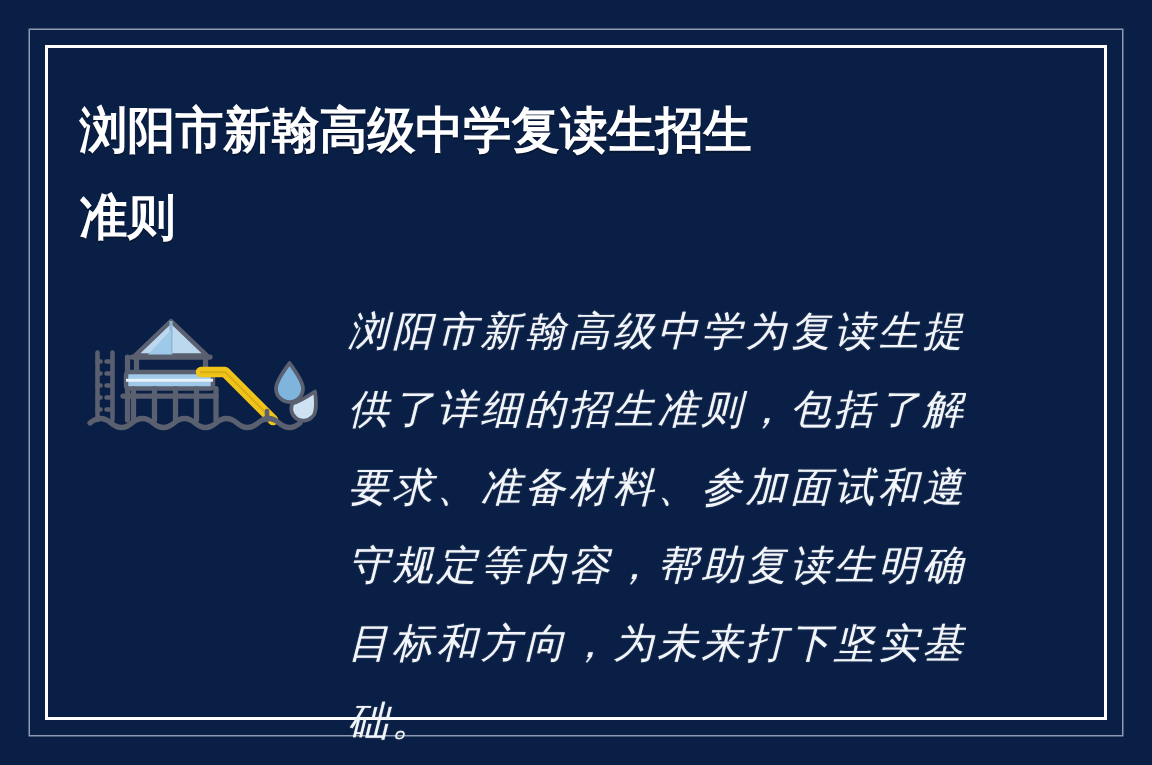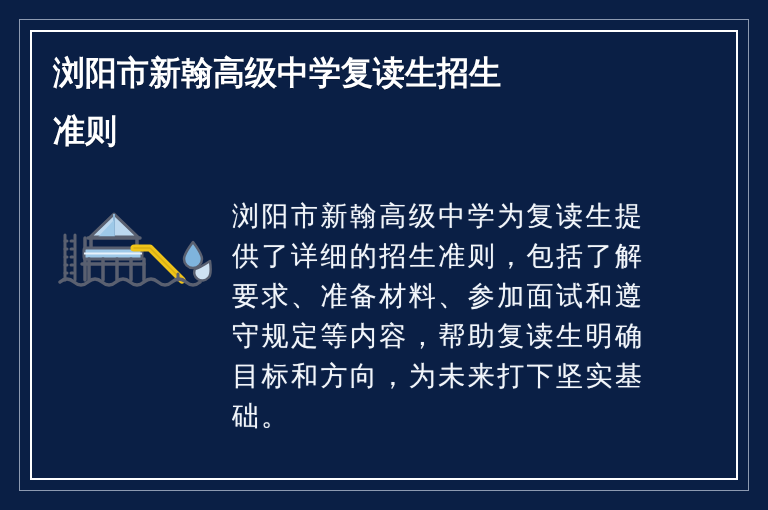--- a/index.html
+++ b/index.html
@@ -40,21 +40,21 @@
     right: 30px;
     bottom: 30px;
     border: 2px solid #ffffff;
     pointer-events: none;
   }
 
   
   #title-block {
     position: absolute;
     left: 53px;
-    top: 44px;
+    top: 58px;
     width: 600px;
   }
   .title-line {
     display: block;
     color: #ffffff;
     font-family: "Liberation Sans", "DejaVu Sans", sans-serif;
     font-size: 33px;
     font-weight: bold;
     line-height: 58px;
     letter-spacing: 0px;
@@ -90,24 +90,25 @@
     top: 10px;
     width: 412px;
     height: 314px;
     overflow: hidden;
   }
   #paragraph-text {
     display: block;
     color: #f2f6fb;
     font-family: "DejaVu Sans", "Liberation Sans", sans-serif;
     font-size: 27px;
-    line-height: 40px;
+    line-height: 52px;
     letter-spacing: 2.0px;
     text-align: justify;
     text-justify: inter-character;
+    font-style: italic;
     font-weight: 500;
     text-shadow: 0 0 1px rgba(255,255,255,0.45);
     word-break: break-all;
   }
 </style>
 </head>
 <body>
 
 <div id="card">
 

